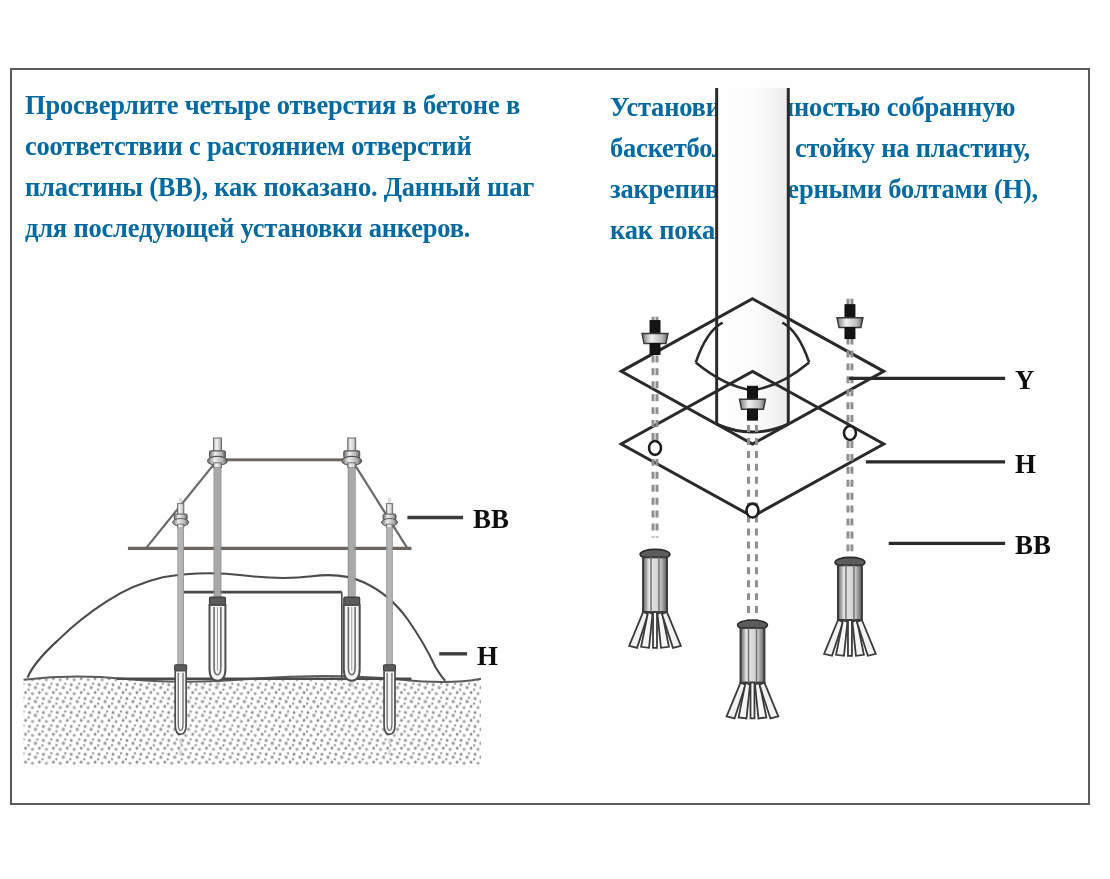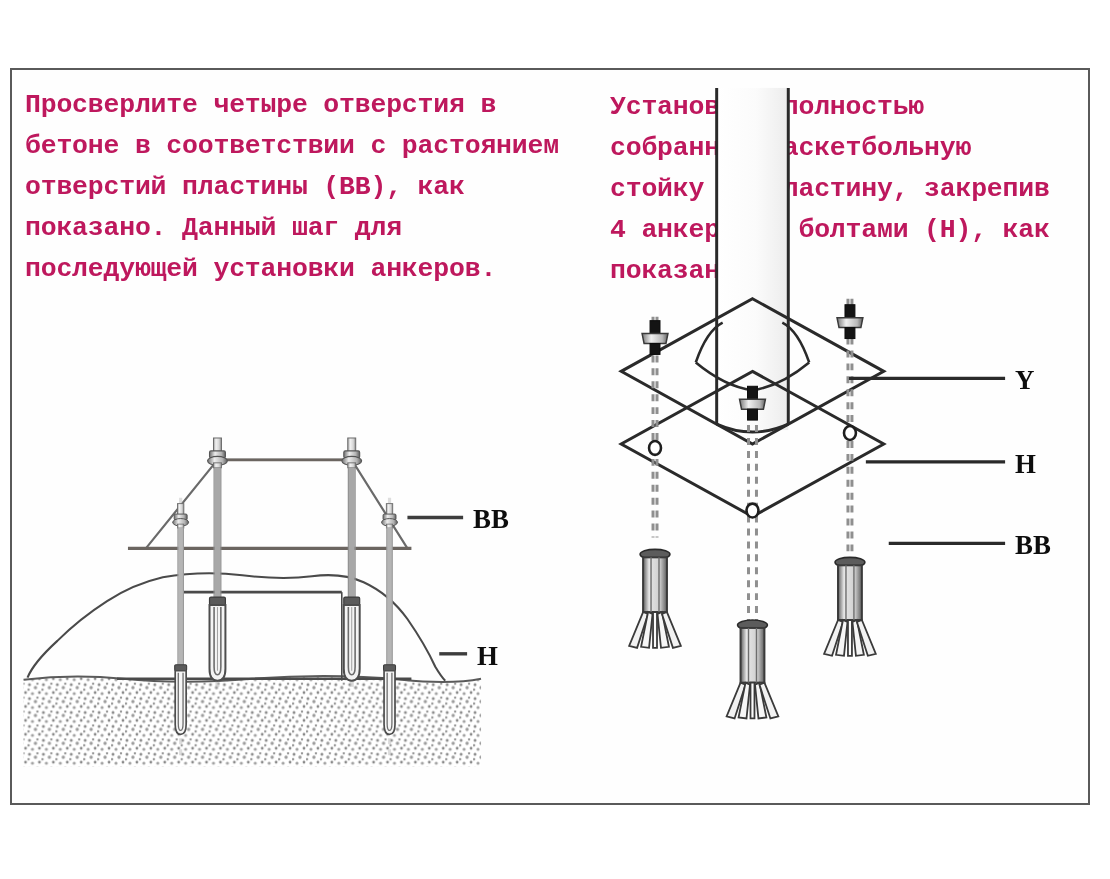--- a/index.html
+++ b/index.html
@@ -29,25 +29,25 @@
   .panel {
     position: absolute;
     top: 0;
     height: 100%;
   }
   #panel-left  { left: 0;    width: 582px; }
   #panel-right { left: 582px; width: 494px; }
 
   .step-text {
     position: absolute;
-    font-family: Liberation Mono, monospace;
+    font-family: Liberation Serif, serif;
     font-weight: bold;
     font-size: 26.5px;
     line-height: 41px;
-    color: #be185d;
+    color: #0369a1;
     letter-spacing: -0.2px;
   }
   #step-text-left {
     left: 13px;
     top: 15px;
     width: 540px;
   }
   #step-text-right {
     left: 16px;
     top: 17px;

